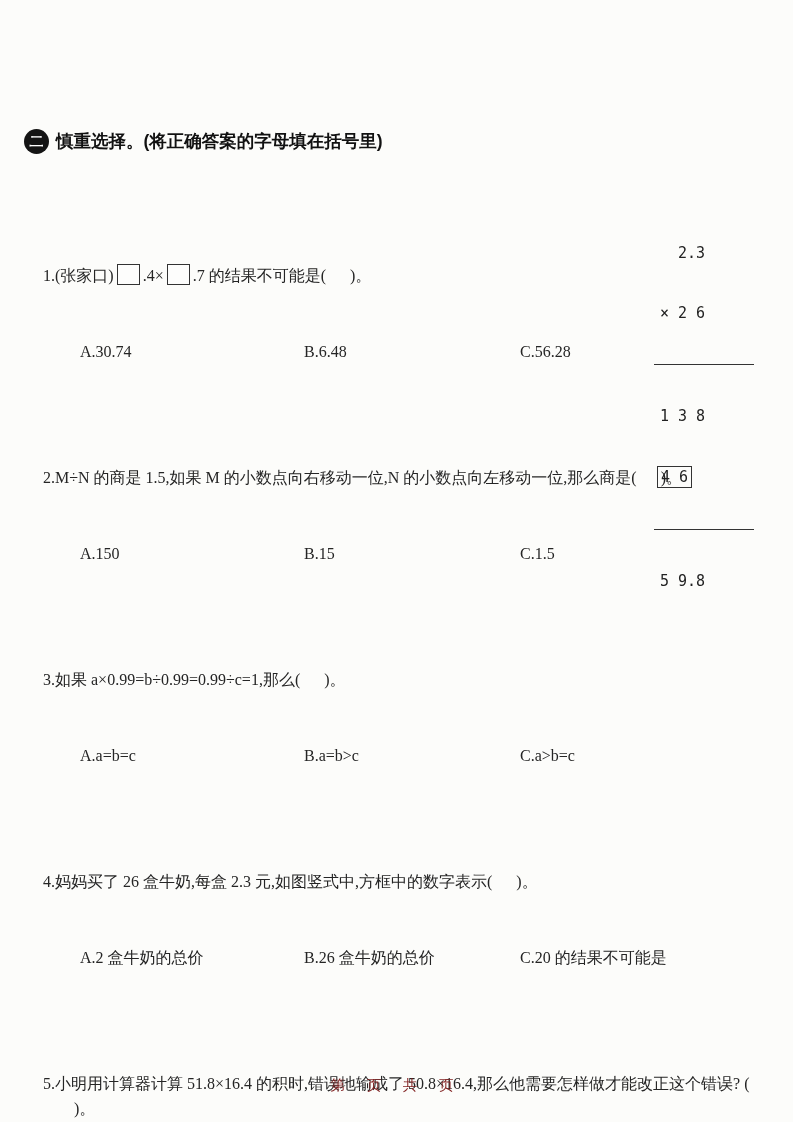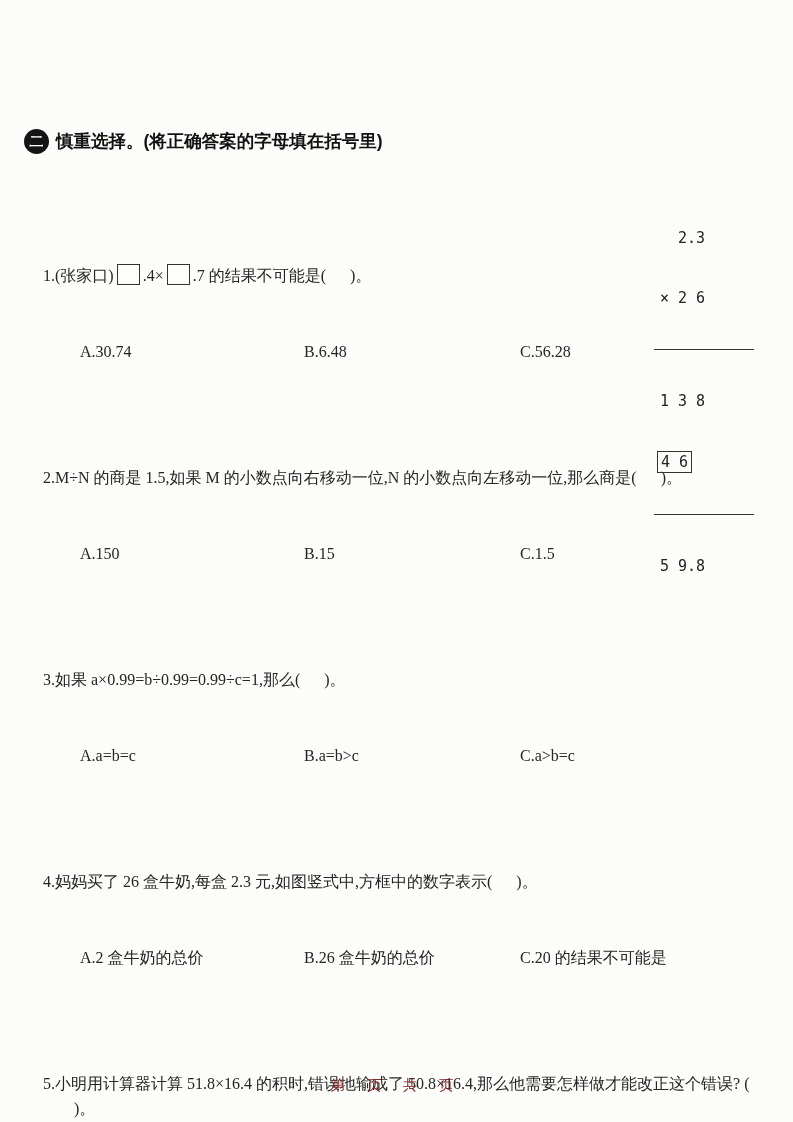--- a/index.html
+++ b/index.html
@@ -18,21 +18,21 @@
   
   .q{padding-left:48px;text-indent:-31px;margin:0 4px 1px 0;}
   .qnum{font-family:"Liberation Serif",serif;}
   .it{}
   .sqbox{display:inline-block;width:21px;height:19px;border:1.2px solid #333;vertical-align:-4px;margin:0 3px;background:#fdfdfc;}
   .opts{display:flex;padding-left:54px;margin-bottom:1px;}
   .opts .oA{width:208px;}
   .opts .oB{width:216px;margin-left:16px;}
   .opts .oC{flex:1;}
   
-  .mult{position:absolute;left:654px;top:188px;width:100px;
+  .mult{position:absolute;left:654px;top:203px;width:100px;
     font-family:"DejaVu Sans Mono","Liberation Mono",monospace;font-size:15px;line-height:20px;white-space:pre;color:#222;}
   .mult .mrow{padding-left:6px;}
   .mult .rule{border-top:1.2px solid #333;margin:1px 0;}
   .mult .boxed{display:inline-block;border:1.2px solid #333;padding:0 3px;margin-left:3px;}
   
   .footer{position:absolute;left:0;bottom:24px;width:100%;text-align:center;
     font-size:14.5px;letter-spacing:9px;color:#7f1d1d;}
 </style>
 </head>
 <body>

